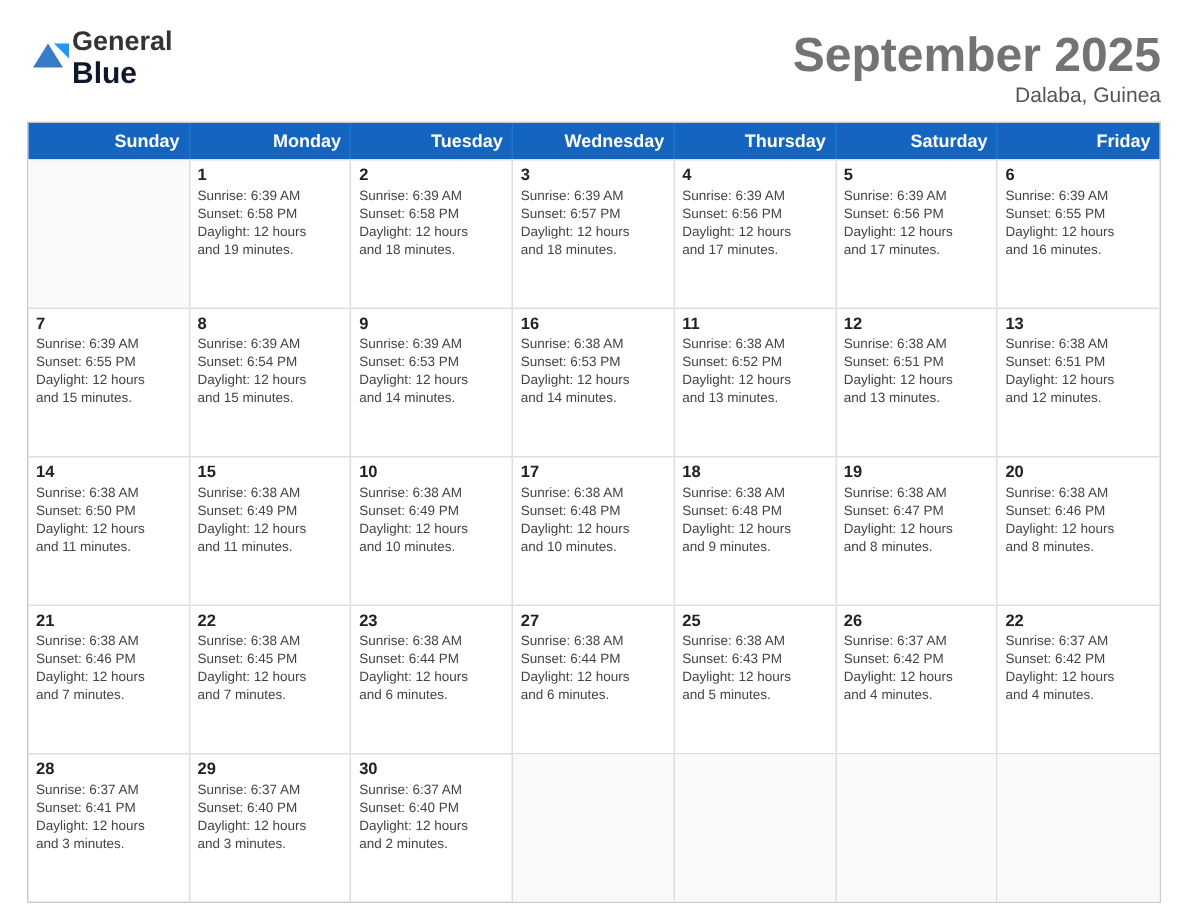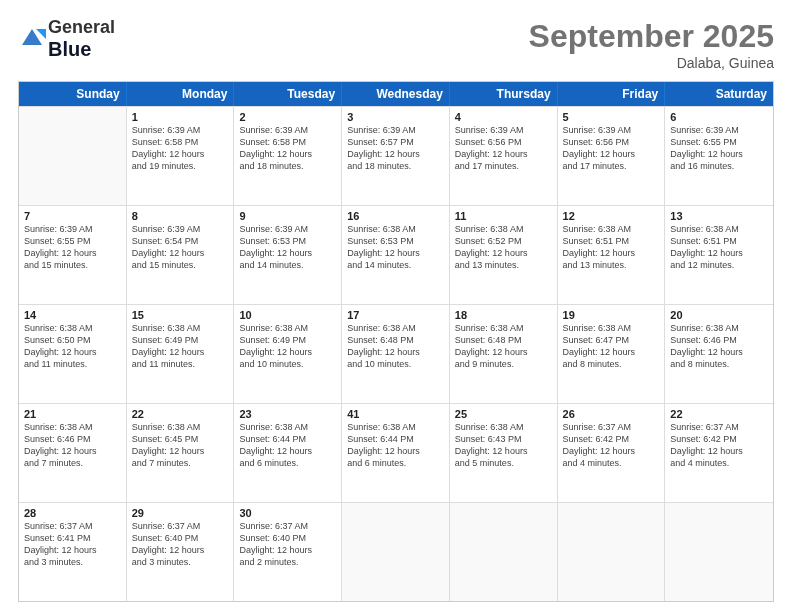--- a/index.html
+++ b/index.html
@@ -135,22 +135,22 @@
     </div>
   </div>
 
   <div class="calendar">
     <div class="cal-header" id="cal-header">
         <div class="cal-header-cell">Sunday</div>
         <div class="cal-header-cell">Monday</div>
         <div class="cal-header-cell">Tuesday</div>
         <div class="cal-header-cell">Wednesday</div>
         <div class="cal-header-cell">Thursday</div>
+        <div class="cal-header-cell">Saturday</div>
         <div class="cal-header-cell">Friday</div>
-        <div class="cal-header-cell">Saturday</div>
       </div>
     <div class="cal-body" id="cal-body">
         <div class="cal-row">
           <div class="cal-cell empty"></div>
           <div class="cal-cell">
             <span class="day-num">1</span>
             <div class="sun-info">Sunrise: 6:39 AM<br>Sunset: 6:58 PM<br>Daylight: 12 hours<br>and 19 minutes.</div>
           </div>
           <div class="cal-cell">
             <span class="day-num">2</span>
@@ -240,21 +240,21 @@
           </div>
           <div class="cal-cell">
             <span class="day-num">22</span>
             <div class="sun-info">Sunrise: 6:38 AM<br>Sunset: 6:45 PM<br>Daylight: 12 hours<br>and 7 minutes.</div>
           </div>
           <div class="cal-cell">
             <span class="day-num">23</span>
             <div class="sun-info">Sunrise: 6:38 AM<br>Sunset: 6:44 PM<br>Daylight: 12 hours<br>and 6 minutes.</div>
           </div>
           <div class="cal-cell">
-            <span class="day-num">41</span>
+            <span class="day-num">27</span>
             <div class="sun-info">Sunrise: 6:38 AM<br>Sunset: 6:44 PM<br>Daylight: 12 hours<br>and 6 minutes.</div>
           </div>
           <div class="cal-cell">
             <span class="day-num">25</span>
             <div class="sun-info">Sunrise: 6:38 AM<br>Sunset: 6:43 PM<br>Daylight: 12 hours<br>and 5 minutes.</div>
           </div>
           <div class="cal-cell">
             <span class="day-num">26</span>
             <div class="sun-info">Sunrise: 6:37 AM<br>Sunset: 6:42 PM<br>Daylight: 12 hours<br>and 4 minutes.</div>
           </div>

